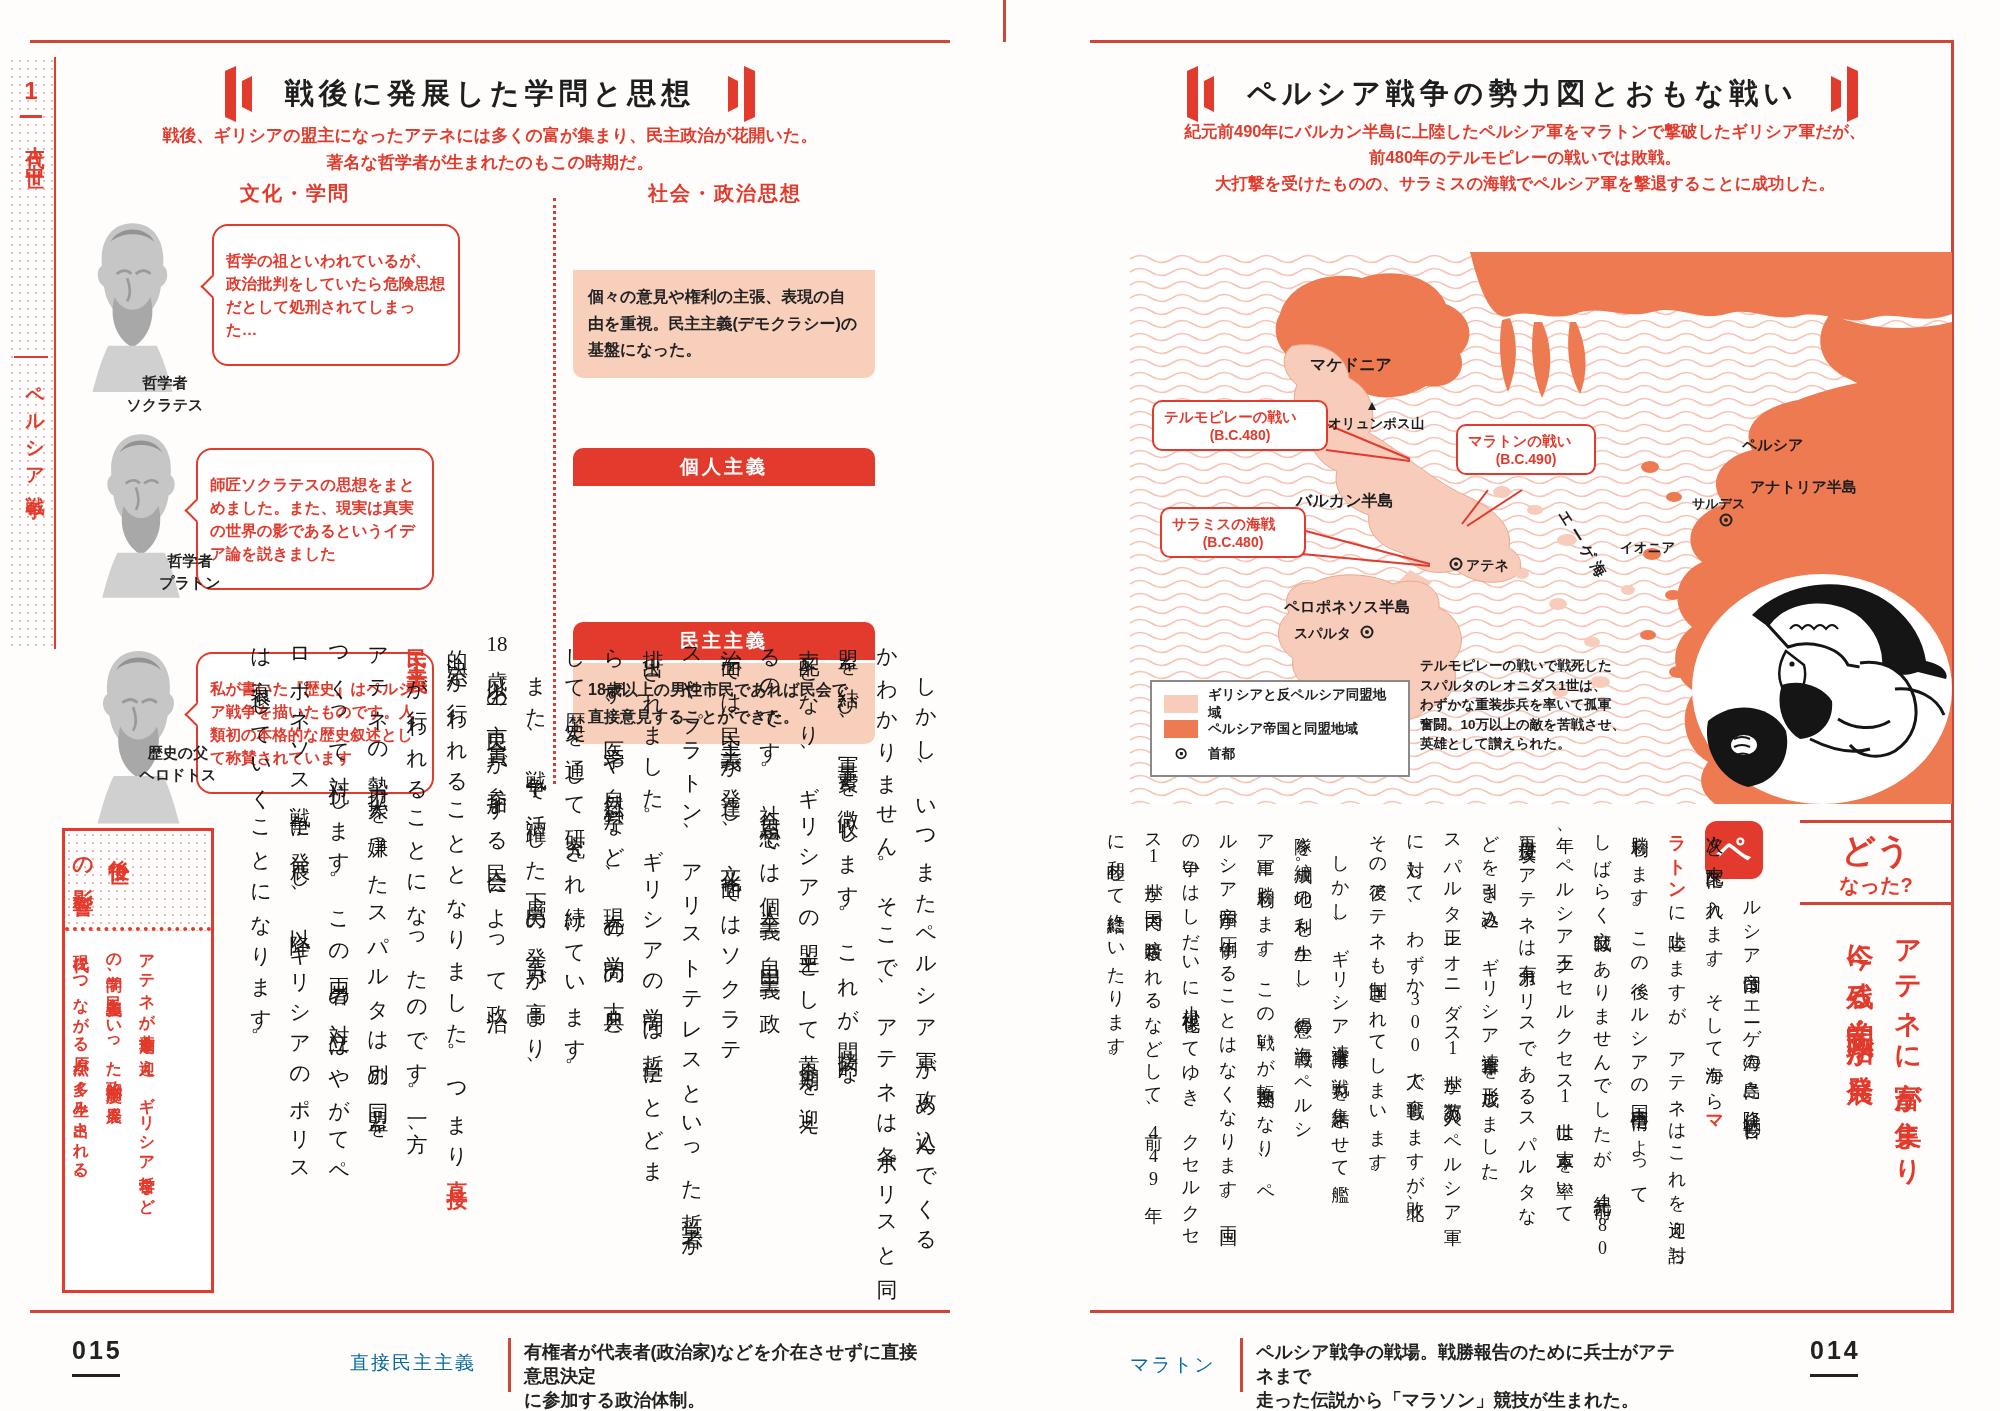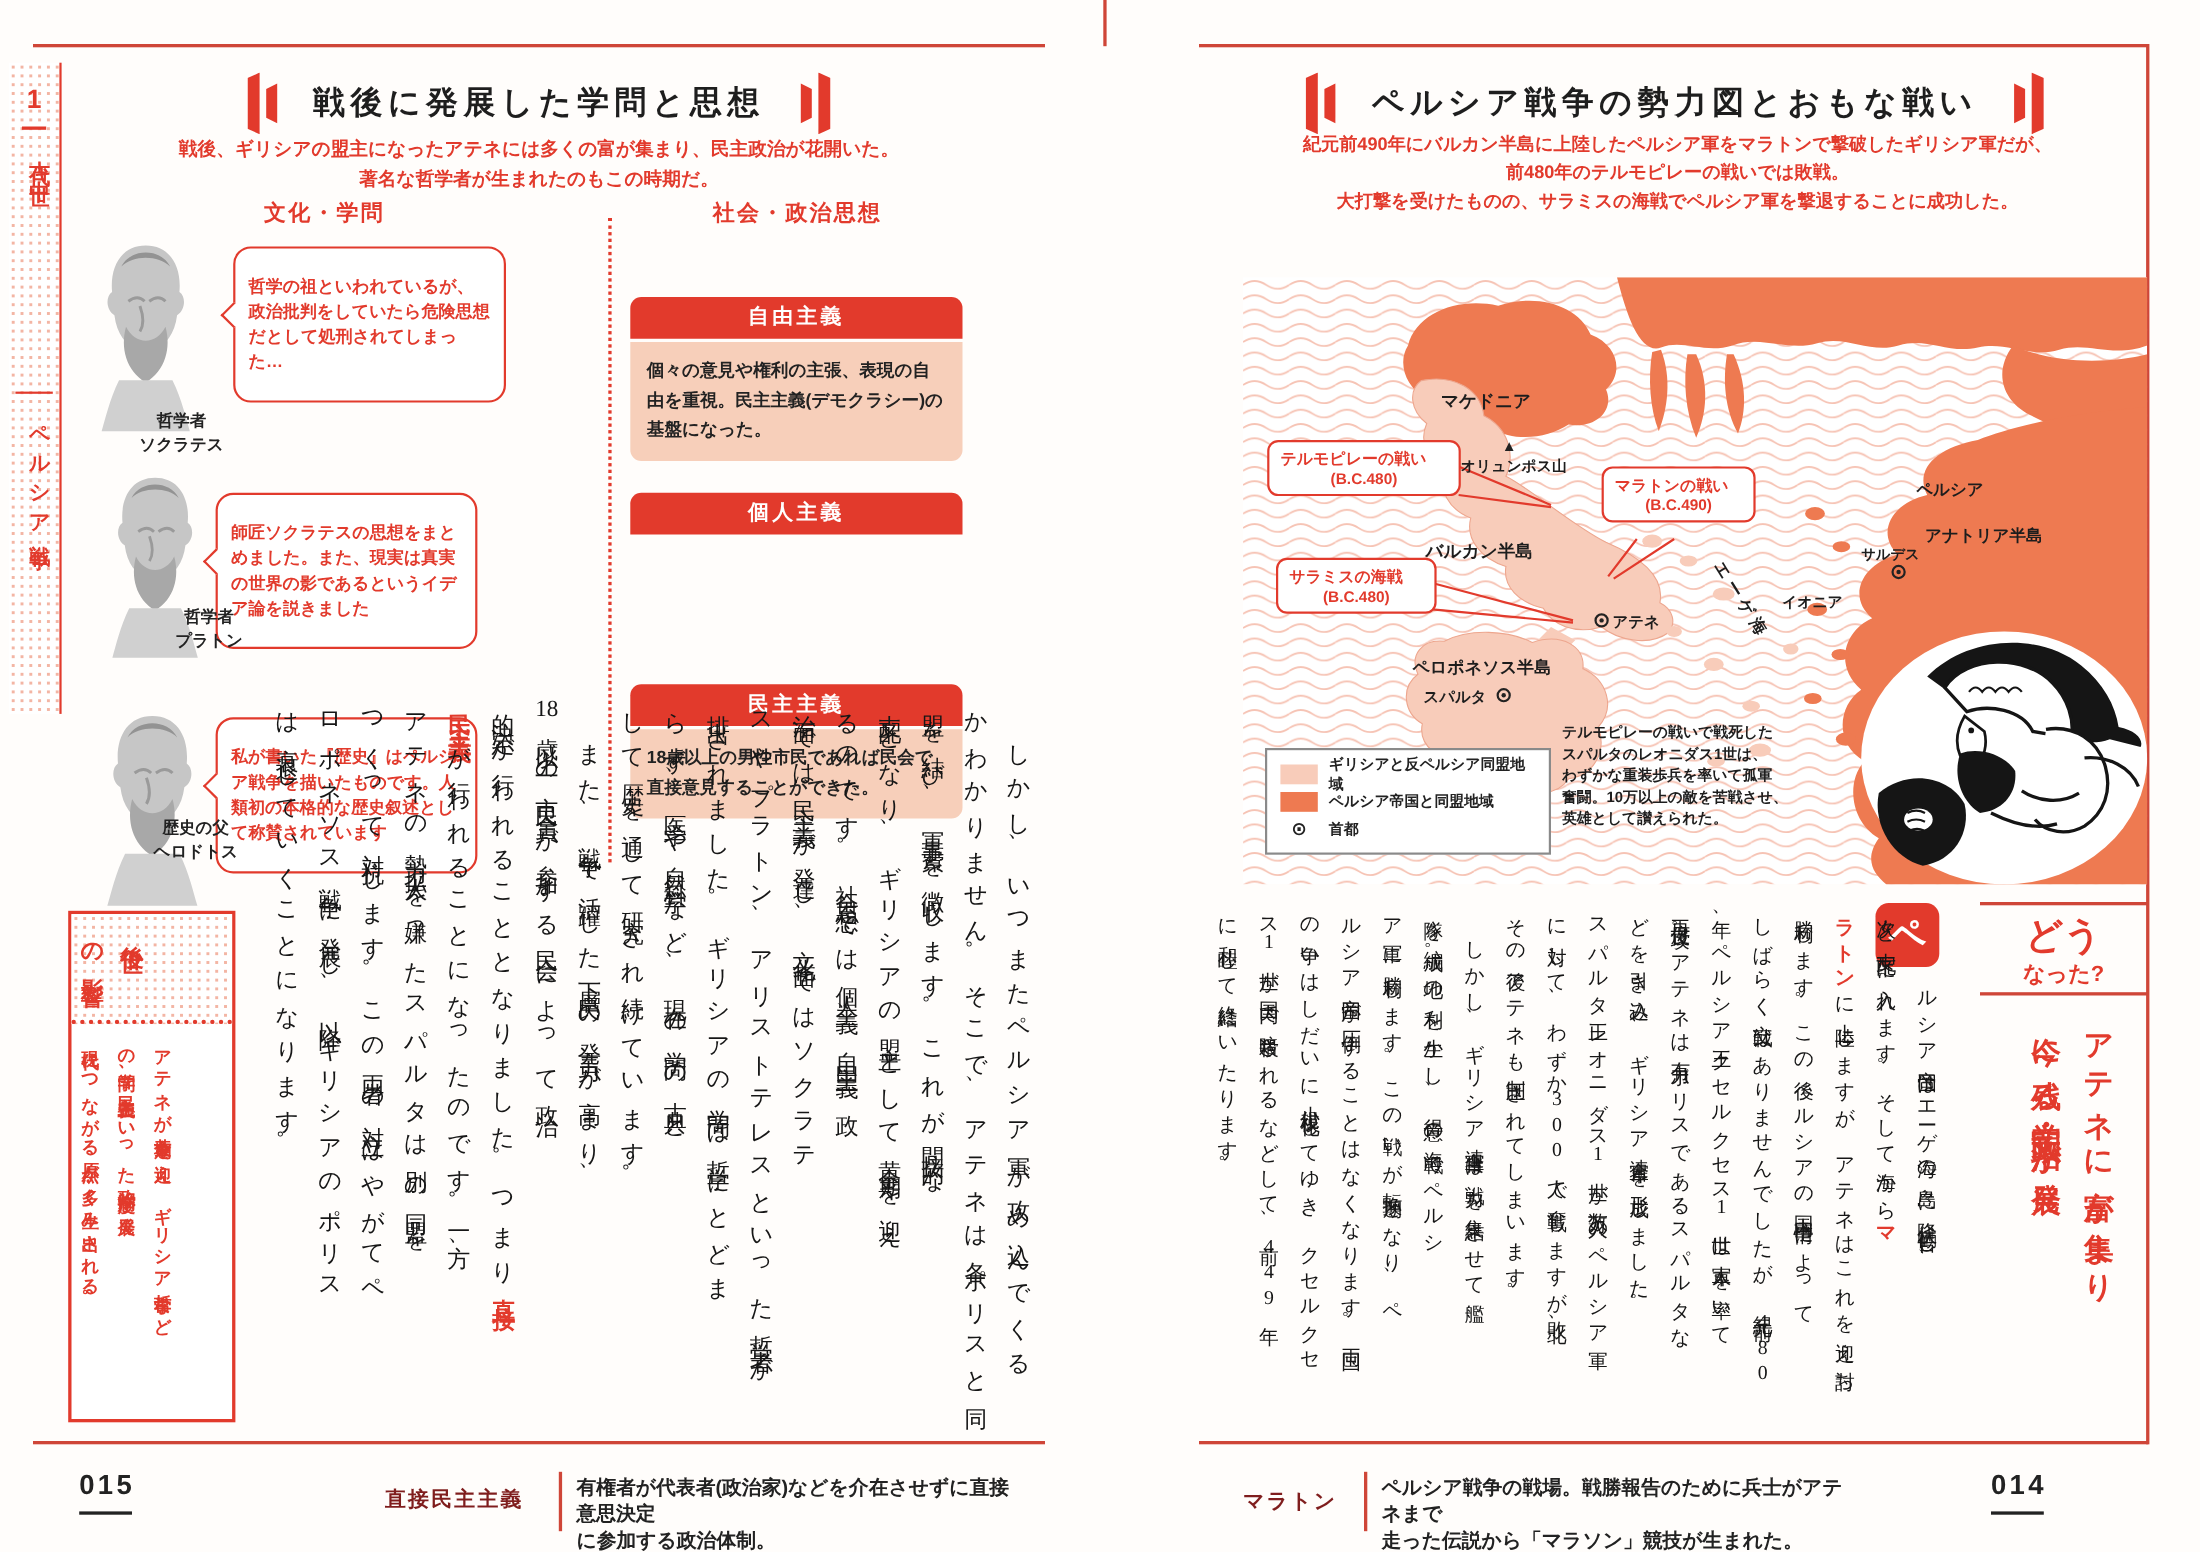--- a/index.html
+++ b/index.html
@@ -31,21 +31,21 @@
   .busttag { text-align:center; font-size:15px; font-weight:bold; color:#222; line-height:22px; }
   .callout { background:#fff; border:2.5px solid #e23a2c; border-radius:10px; padding:6px 10px;
             font-weight:bold; color:#e23a2c; }
   .callout .c1 { font-size:14.5px; } .callout .c2 { font-size:14px;text-align:center; }
   .legend { background:#fff; border:2px solid #8a8a8a; padding:9px 12px; }
   .legend-row { display:flex; align-items:center; gap:10px; height:25px; font-size:13.5px; font-weight:bold; color:#222; }
   .sw { width:34px; height:18px; display:inline-block; flex:0 0 auto; }
   .cap-sym { width:34px; text-align:center; font-size:17px; color:#222; flex:0 0 auto; }
   #map-caption div { font-size:13.5px; font-weight:600; color:#1d1d1d; line-height:19.5px; }
   .pagenum { font-size:25px; font-weight:bold; color:#222; letter-spacing:3px; }
-  .fterm { font-size:19px; font-weight:bold; color:#7f1d1d; letter-spacing:2px; }
+  .fterm { font-size:19px; font-weight:normal; color:#0369a1; letter-spacing:2px; }
   .fdef div { font-size:18px; font-weight:600; color:#222; line-height:24px; }
   #left-body { font-size:21px; letter-spacing:7.5px; line-height:39px; }
   #right-body { font-size:18px; letter-spacing:3.2px; line-height:37.4px; }
   #legacy-title { font-size:21px; font-weight:bold; color:#e23a2c; letter-spacing:5px; line-height:36px; }
   #legacy-body { font-size:16px; font-weight:bold; color:#e23a2c; letter-spacing:1.5px; line-height:33px; }
   #outcome-title { font-size:27px; font-weight:800; color:#e23a2c; letter-spacing:4px; line-height:48px; }
   svg text { font-family:"Liberation Sans","DejaVu Sans",sans-serif; }
 </style>
 </head>
 <body>
@@ -117,21 +117,20 @@
 <svg class="abs" style="left:90px;top:638px" width="97" height="192">
     <use href="#bust"></use>
   </svg>
 <div class="abs bubble" style="left:196px;top:652px;width:238px">私が書いた『歴史』はペルシア戦争を描いたものです。人類初の本格的な歴史叙述として称賛されています</div>
 <div class="abs busttag" style="left:118px;top:742px;width:120px">
   <div>歴史の父</div>
   <div>ヘロドトス</div>
 </div>
 
 <div class="abs" style="left:573px;top:270px;width:302px">
-  <div class="ibox-head">自由主義</div>
   <div class="ibox-body">個々の意見や権利の主張、表現の自由を重視。民主主義(デモクラシー)の基盤になった。</div>
 </div>
 <div class="abs" style="left:573px;top:448px;width:302px">
   <div class="ibox-head">個人主義</div>
 </div>
 <div class="abs" style="left:573px;top:622px;width:302px">
   <div class="ibox-head">民主主義</div>
   <div class="ibox-body">18歳以上の男性市民であれば民会で直接意見することができた。</div>
 </div>
 

